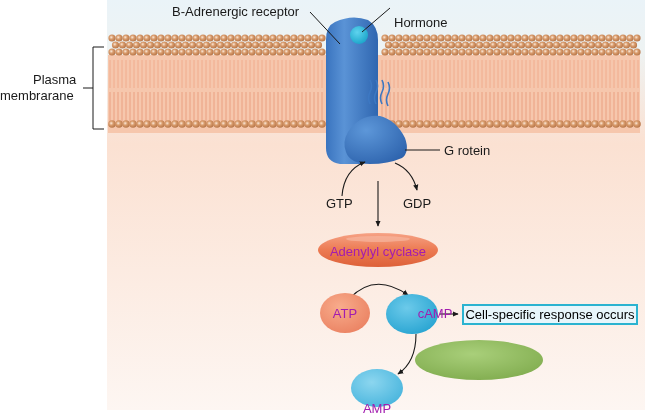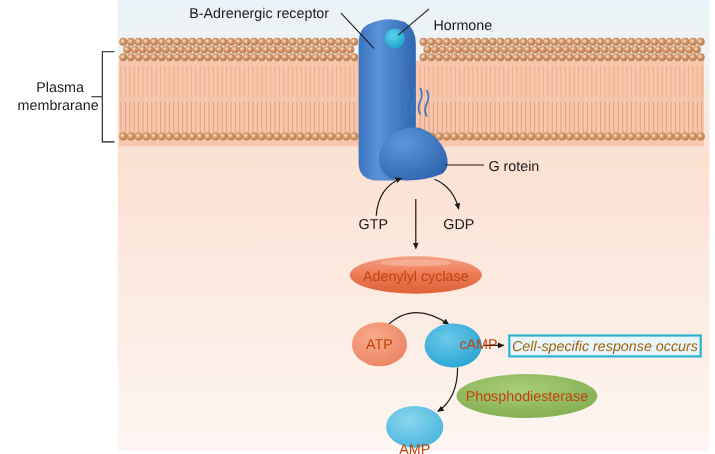--- a/index.html
+++ b/index.html
@@ -1,20 +1,20 @@
 <!DOCTYPE html>
 <html><head>
 <meta charset="utf-8">
 <style>
   html, body { margin:0; padding:0; background:#ffffff; }
   body { width:650px; height:413px; position:relative; overflow:hidden; font-family:"Liberation Sans", sans-serif; }
   #stage { position:absolute; left:0; top:0; width:650px; height:413px; }
   .lbl { position:absolute; font-family:"Liberation Sans", sans-serif; font-size:13px; color:#1a1a1a; white-space:nowrap; line-height:1; }
-  .node-text { position:absolute; font-family:"Liberation Sans", sans-serif; font-size:13px; color:#c2410c; white-space:nowrap; transform:translate(-50%,-50%); line-height:1; }
-  .resp-box { position:absolute; left:462px; top:304px; width:176px; height:21px; border:2px solid #2bb3d0; background:#e8f6fb; box-sizing:border-box; display:flex; align-items:center; justify-content:center; font-family:"Liberation Sans", sans-serif; font-size:13px; color:#a16207; white-space:nowrap;font-style:italic; }
+  .node-text { position:absolute; font-family:"Liberation Sans", sans-serif; font-size:13px; color:#a21caf; white-space:nowrap; transform:translate(-50%,-50%); line-height:1; }
+  .resp-box { position:absolute; left:462px; top:304px; width:176px; height:21px; border:2px solid #2bb3d0; background:#e8f6fb; box-sizing:border-box; display:flex; align-items:center; justify-content:center; font-family:"Liberation Sans", sans-serif; font-size:13px; color:#000000; white-space:nowrap; }
 </style>
 </head>
 <body>
 
 <div id="stage">
   <svg id="svg" width="650" height="413" viewBox="0 0 650 413">
     <defs>
       <linearGradient id="bgGrad" x1="0" y1="0" x2="0" y2="1">
         <stop offset="0" stop-color="#eaf3f8"></stop>
         <stop offset="0.12" stop-color="#eef3f3"></stop>
@@ -616,25 +616,24 @@
     <ellipse cx="345" cy="313" rx="25" ry="20" fill="url(#atpGrad)"></ellipse>
     <ellipse cx="412" cy="314" rx="26" ry="20" fill="url(#campGrad)"></ellipse>
     <ellipse cx="479" cy="360" rx="64" ry="20" fill="url(#pdeGrad)"></ellipse>
     <ellipse cx="377" cy="388" rx="26" ry="19" fill="url(#ampGrad)"></ellipse>
   </svg>
 
   
   <span class="lbl" style="left:172px;top:5px;">B-Adrenergic receptor</span>
   <span class="lbl" style="left:394px;top:16px;">Hormone</span>
   <span class="lbl" style="left:33px;top:73px;">Plasma</span>
-  <span class="lbl" style="left:16px;top:89px;">membrarane</span>
+  <span class="lbl" style="left:0px;top:89px;">membrarane</span>
   <span class="lbl" style="left:444px;top:144px;">G rotein</span>
   <span class="lbl" style="left:326px;top:197px;">GTP</span>
   <span class="lbl" style="left:403px;top:197px;">GDP</span>
 
   <span class="node-text" style="left:378px;top:251px;">Adenylyl cyclase</span>
   <span class="node-text" style="left:345px;top:313px;text-align:center;">ATP</span>
   <span class="node-text" style="left:411px;top:313px;margin-left:24px;">cAMP</span>
-  <span class="node-text" style="left:479px;top:360px;">Phosphodiesterase</span>
   <span class="node-text" style="left:377px;top:388px;margin-top:20px;">AMP</span>
 
   <div class="resp-box">Cell-specific response occurs</div>
 </div>
 
 </body></html>

